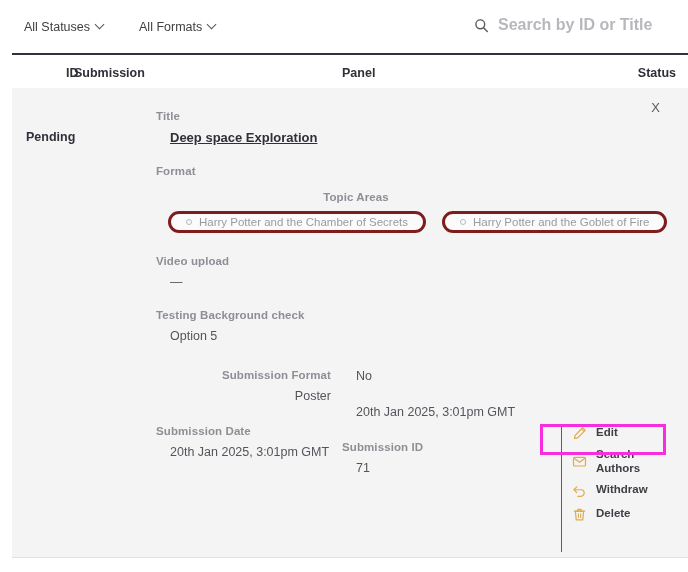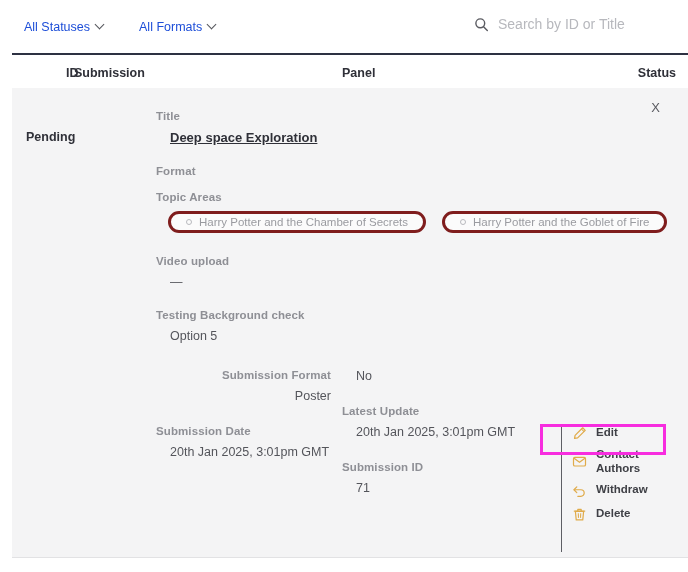--- a/index.html
+++ b/index.html
@@ -19,21 +19,21 @@
   
   .filterbar {
     position: absolute; left: 0; top: 0;
     width: 688px; height: 53px;
     display: flex; align-items: center;
     padding-left: 24px;
     background: #ffffff;
   }
   .filter-dd {
     display: flex; align-items: center; gap: 6px;
-    font-size: 12.5px; color: #1d4ed8;
+    font-size: 12.5px; color: #404040;
     margin-right: 34px;
     cursor: pointer;
     white-space: nowrap;
   }
   .caret {
     display: inline-block;
     width: 9px; height: 9px;
     position: relative; top: -2px;
   }
   .caret::before {
@@ -46,22 +46,22 @@
   }
 
   .search-wrap {
     position: absolute; left: 474px; top: 16px;
     display: flex; align-items: center; gap: 9px;
   }
   .search-icon { width: 15px; height: 15px; display: block; }
   .search-input {
     border: none; outline: none; background: transparent;
     font-family: "Liberation Sans", sans-serif;
-    font-size: 14px; color: #c2410c;
-    width: 180px; padding: 0;
+    font-size: 16px; color: #c2410c;
+    width: 180px; padding: 0; font-weight: bold;
   }
   .search-input::placeholder { color: #b7b8bd; }
 
   
   .thead {
     position: absolute; left: 12px; top: 53px;
     width: 676px; height: 35px;
     background: #ffffff;
     border-top: 2px solid #2d3142;
     font-size: 12.5px; font-weight: bold; color: #2f3038;
@@ -197,21 +197,21 @@
       <div class="field">
         <div class="flabel">Title</div>
         <div class="fvalue strong">Deep space Exploration</div>
       </div>
 
       <div class="field" style="margin-bottom:14px;">
         <div class="flabel">Format</div>
         <div class="fvalue"></div>
       </div>
 
-      <div class="field" style="margin-bottom:22px;">
+      <div class="field" style="margin-bottom:22px;text-align:center;">
         <div class="flabel">Topic Areas</div>
         <div class="chips">
           <span class="chip">
             <span class="chip-dot"></span>
             <span>Harry Potter and the Chamber of Secrets</span>
           </span>
           <span class="chip">
             <span class="chip-dot"></span>
             <span>Harry Potter and the Goblet of Fire</span>
           </span>
@@ -237,21 +237,20 @@
           <div class="field">
             <div class="flabel">Submission Date</div>
             <div class="fvalue">20th Jan 2025, 3:01pm GMT</div>
           </div>
         </div>
         <div class="colR">
           <div class="field" style="margin-bottom:22px;">
             <div class="fvalue">No</div>
           </div>
           <div class="field" style="margin-bottom:22px;">
-            <div class="flabel">Latest Update</div>
             <div class="fvalue">20th Jan 2025, 3:01pm GMT</div>
           </div>
           <div class="field">
             <div class="flabel">Submission ID</div>
             <div class="fvalue">71</div>
           </div>
         </div>
       </div>
 
     </div>
@@ -265,21 +264,21 @@
           <line x1="10.1" y1="3.2" x2="12.8" y2="5.9" stroke="#e0ab4a" stroke-width="1.1"></line>
         </svg>
         <span class="action-label">Edit</span>
       </div>
 
       <div class="action two-line">
         <svg class="aicon" viewBox="0 0 16 16">
           <rect x="1.6" y="3.6" width="12.8" height="9.2" rx="1.4" fill="none" stroke="#e0ab4a" stroke-width="1.3"></rect>
           <path d="M2.2 4.6l5.8 4.3 5.8-4.3" fill="none" stroke="#e0ab4a" stroke-width="1.3" stroke-linejoin="round"></path>
         </svg>
-        <span class="action-label">Contact Authors</span>
+        <span class="action-label">Search Authors</span>
       </div>
 
       <div class="action">
         <svg class="aicon" viewBox="0 0 16 16">
           <path d="M2.4 7.2h7.1a3.5 3.5 0 0 1 0 7H6.2" fill="none" stroke="#e0ab4a" stroke-width="1.3" stroke-linecap="round"></path>
           <path d="M5.1 4.1L2.1 7.2l3 3.1" fill="none" stroke="#e0ab4a" stroke-width="1.3" stroke-linecap="round" stroke-linejoin="round"></path>
         </svg>
         <span class="action-label">Withdraw</span>
       </div>
 

